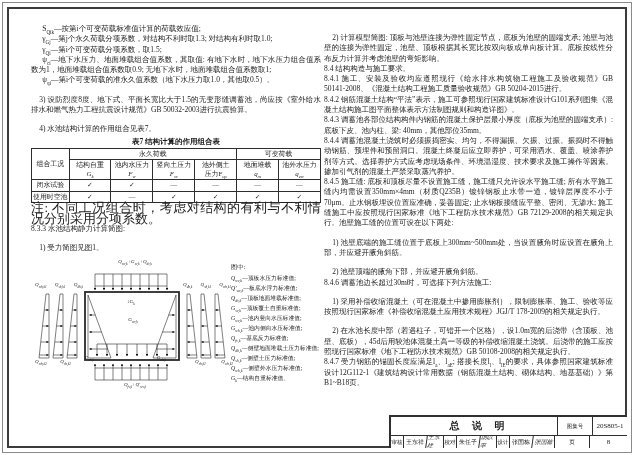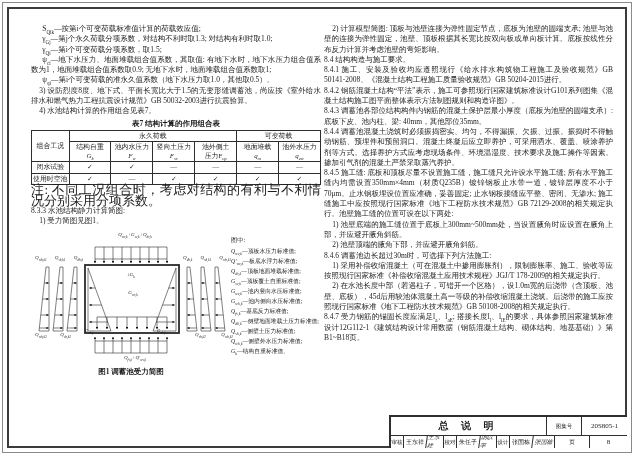--- a/index.html
+++ b/index.html
@@ -6,21 +6,21 @@
   .sheet{position:relative;width:634px;height:455px;background:#fff;overflow:hidden;
          font-family:"Liberation Serif","DejaVu Serif",serif;color:#1c1c1c;}
   .frame-outer{position:absolute;inset:2px;border:1px solid #8a8a8a;pointer-events:none;}
   .frame-inner{position:absolute;inset:7px;border:2px solid #3b3b3b;pointer-events:none;}
 
   .col{position:absolute;top:24px;font-size:7.5px;line-height:10.3px;text-align:justify;}
   .col-left{left:31px;width:290px;}
   .col-right{left:324px;width:289px;}
   .col p{margin:0;}
   p.def{text-indent:1.5em;}
-  p.ind{text-indent:1.1em;}
+  p.ind{text-indent:1.1em;margin-top:9px;}
 
   .tbl-title{text-align:center;font-weight:bold;font-size:7.5px;margin:2px 0 1px 0;}
   table.t7{border-collapse:collapse;width:100%;table-layout:fixed;font-size:6.9px;line-height:8.5px;}
   table.t7 td{border:1px solid #2e2e2e;text-align:center;vertical-align:middle;padding:1px 0;}
   table.t7 .hd{height:11px;}
   .sym{font-style:italic;}
   .tbl-note{font-size:13px;margin-top:2px;}
 
   .fig{position:relative;width:290px;height:155px;margin-top:4px;}
   .fd-wrap{position:absolute;left:6px;top:12px;}
@@ -31,21 +31,21 @@
   sub{font-size:68%;line-height:0;}
   .fig-caption{position:absolute;left:0;top:136px;width:200px;text-align:center;
                font-weight:bold;font-size:7.5px;font-style:normal;}
   .legend{position:absolute;left:200px;top:4px;width:90px;font-size:5.8px;line-height:10px;}
   .lg-title{font-size:6.2px;margin-bottom:1px;}
   .lg-item{padding-left:15px;text-indent:-15px;}
   .lg-sym{font-style:italic;}
 
   .tb{position:absolute;right:7px;bottom:7px;width:236px;background:#fff;
       border-left:2px solid #2f2f2f;border-top:2px solid #2f2f2f;font-size:5.5px;}
-  .tb-r1{display:flex;height:18px;align-items:stretch;}
+  .tb-r1{display:flex;height:18px;align-items:stretch;padding-left:11px;}
   .tb-r2{display:flex;height:12px;border-top:1px solid #2f2f2f;align-items:stretch;}
   .tb-cell{display:flex;align-items:center;justify-content:center;border-left:1px solid #2f2f2f;overflow:hidden;}
   .tb-cell:first-child{border-left:none;}
   .tb-title{font-size:10px;font-weight:bold;letter-spacing:5px;}
   .tb-name{font-size:6px;}
   .tb-sig{font-size:6.2px;font-style:italic;transform:skewX(-8deg);color:#333;}
   .tb-ano{font-size:7px;}
   .tb-pageno{font-size:7px;}
 </style>
 </head>
@@ -238,21 +238,20 @@
       </div>
       <div class="fl fl-row" style="left:164px;top:101px;width:38px;">
         <span>Q<sub>sh,k2</sub></span>
           <span>Q<sub>wh,k2</sub></span>
       </div>
       <div class="fl" style="left:96px;top:41px;">↓G<sub>k</sub></div>
       <div class="fl fl-c" style="left:82px;top:59px;width:40px;">G<sub>wv,k</sub></div>
       <div class="fl" style="left:54px;top:97px;font-size:4.4px;">G<sub>wh,k</sub></div>
       <div class="fl" style="left:126px;top:97px;font-size:4.4px;">G<sub>wh,k</sub></div>
       <div class="fl fl-c" style="left:54px;top:124px;width:100px;">Q<sub>fv,k</sub>+Q′<sub>wv,k</sub></div>
-      <div class="fig-caption">图1 调蓄池受力简图</div>
 
       <div class="legend">
         <div class="lg-title">图中:</div>
         <div class="lg-item"><span class="lg-sym">Q<sub>wv,k</sub></span><span>—顶板水压力标准值;</span></div>
         <div class="lg-item"><span class="lg-sym">Q′<sub>wv,k</sub></span><span>—板底水浮力标准值;</span></div>
         <div class="lg-item"><span class="lg-sym">Q<sub>dv,k</sub></span><span>—顶板地面堆载标准值;</span></div>
         <div class="lg-item"><span class="lg-sym">G<sub>sv,k</sub></span><span>—顶板覆土自重标准值;</span></div>
         <div class="lg-item"><span class="lg-sym">G<sub>wv,k</sub></span><span>—池内竖向水压标准值;</span></div>
         <div class="lg-item"><span class="lg-sym">G<sub>wh,k</sub></span><span>—池内侧向水压标准值;</span></div>
         <div class="lg-item"><span class="lg-sym">Q<sub>fv,k</sub></span><span>—基底反力标准值;</span></div>

